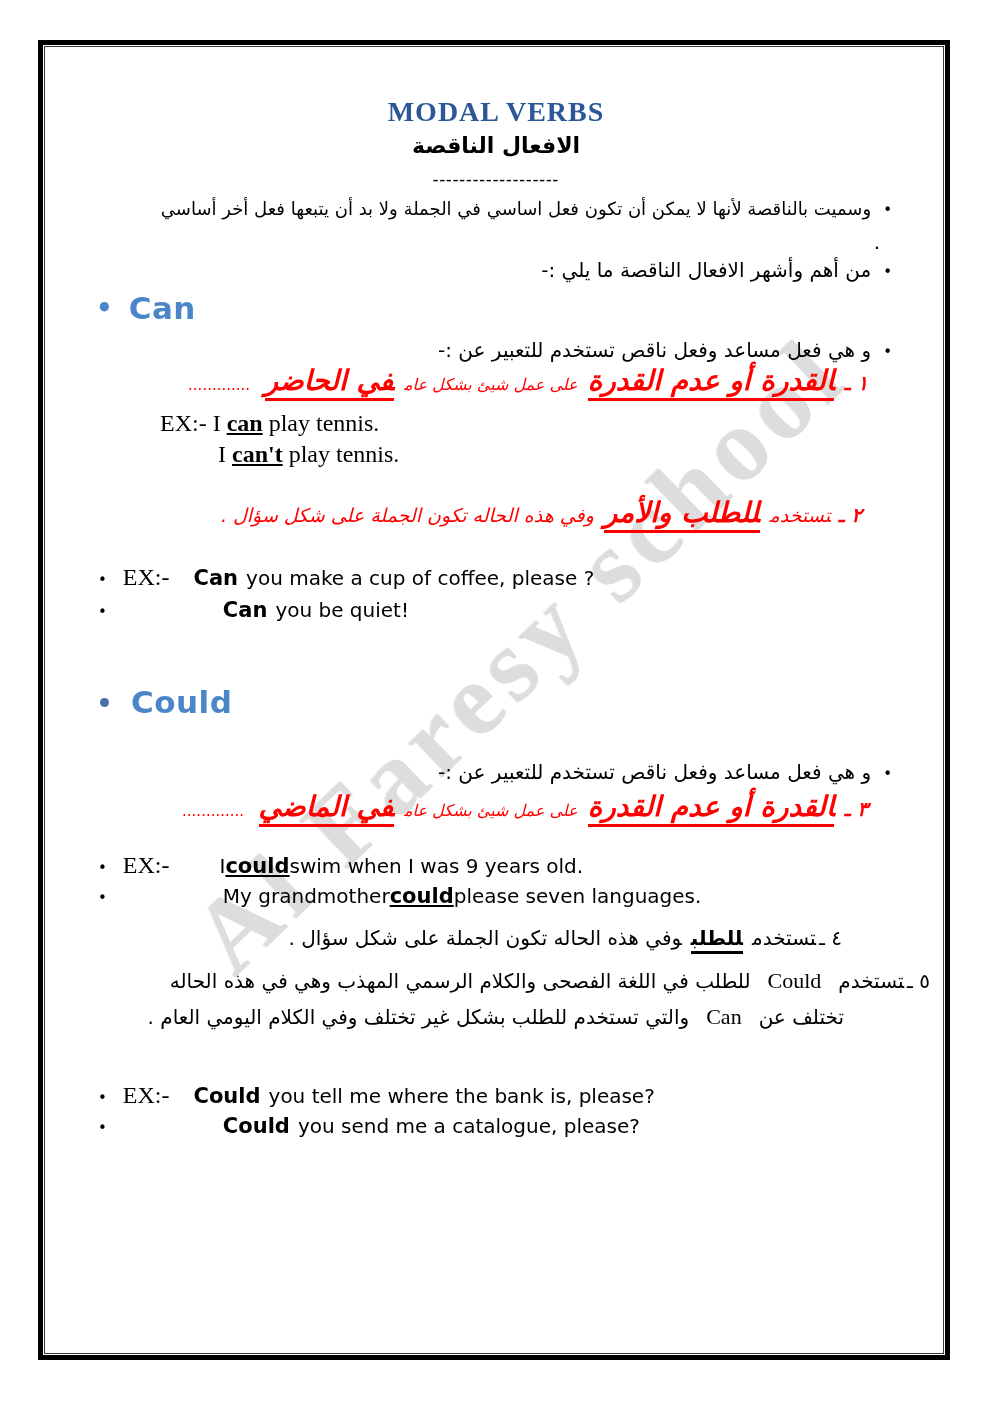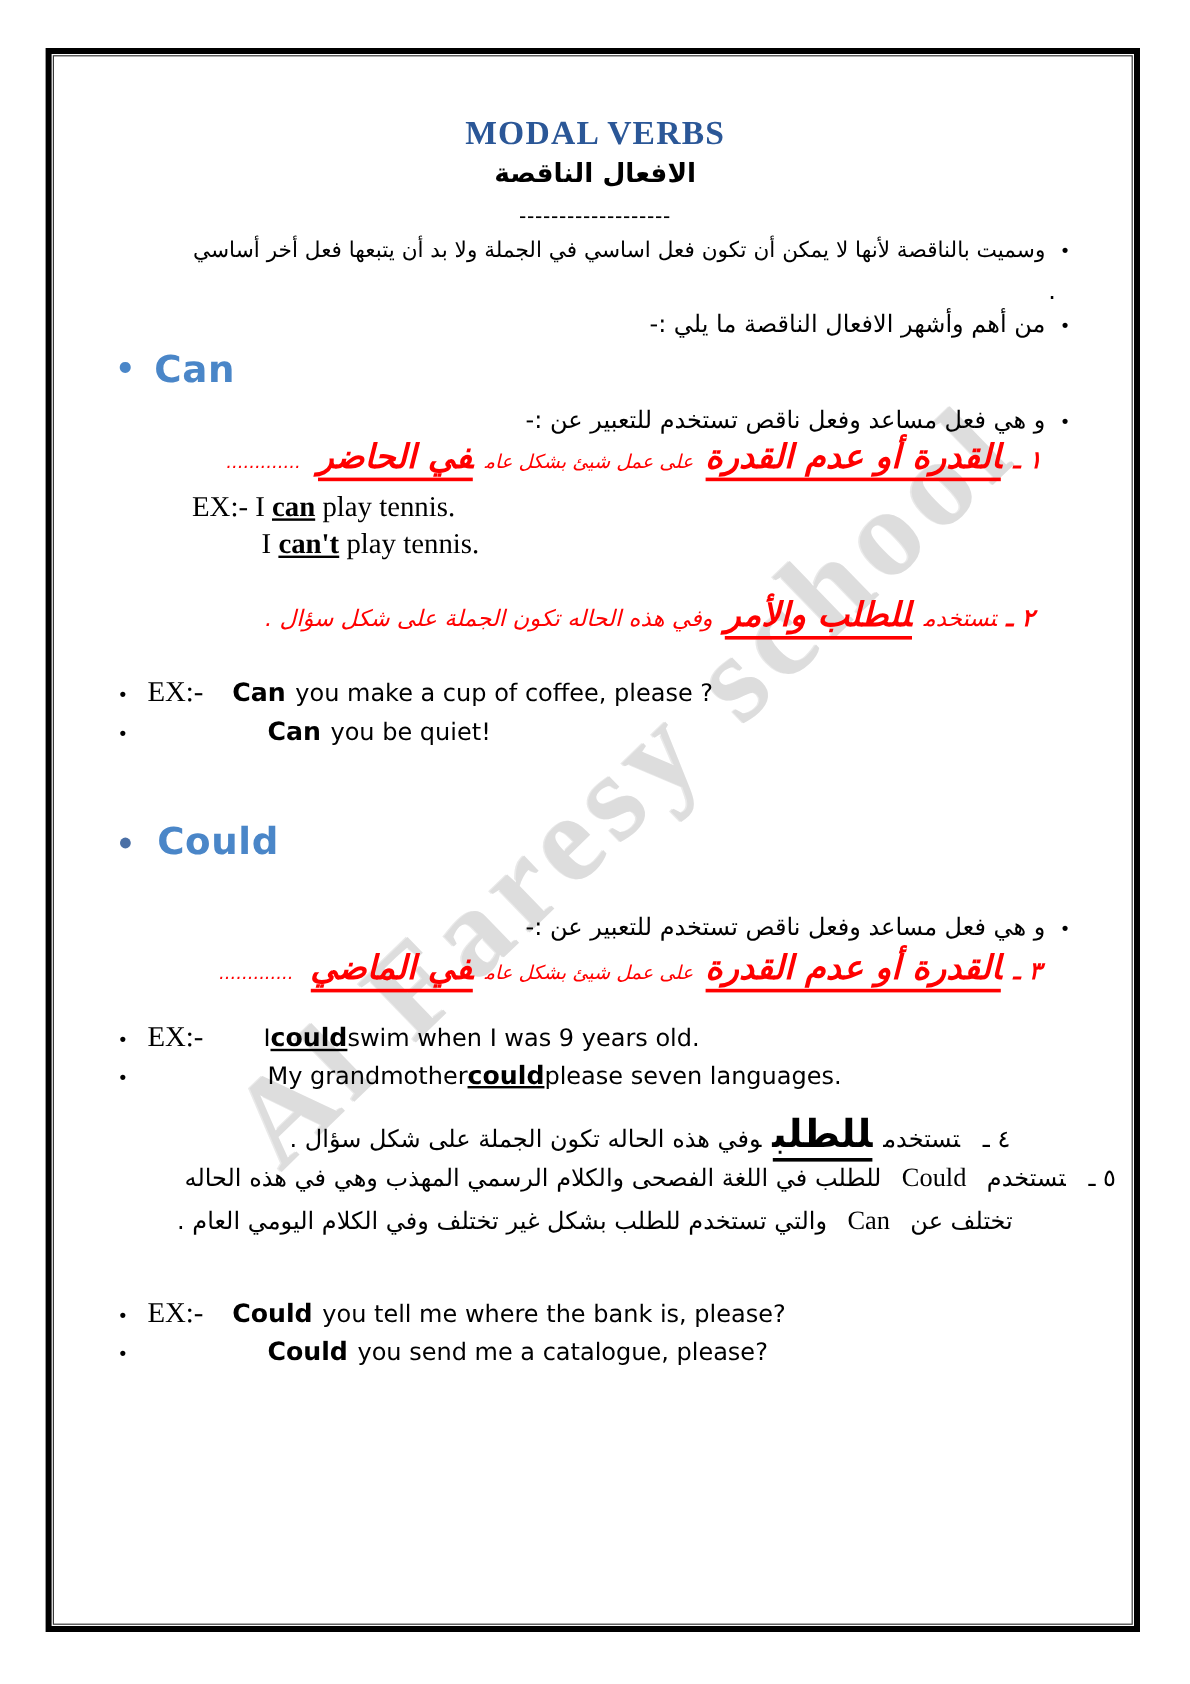--- a/index.html
+++ b/index.html
@@ -39,22 +39,22 @@
   
   .red{color:#ff0000;font-style:italic;}
   .red .num{font-size:20px;font-weight:bold;margin-left:4px;}
   .red .big{font-size:28px;font-weight:bold;border-bottom:3px solid #ff0000;
             padding-bottom:1px;margin:0 6px;}
   .red .mid{font-size:16px;margin:0 4px;}
   .red .dots{font-size:15px;letter-spacing:1px;margin:0 8px;}
   .red .pre{font-size:19px;margin:0 4px;}
   .red .post{font-size:19px;margin:0 4px;}
   
-  .blk .num{font-size:20px;margin-left:16px;}
-  .blk .big{font-size:32px;font-weight:bold;border-bottom:3px solid #000;
+  .blk .num{font-size:20px;margin-left:0;}
+  .blk .big{font-size:20px;font-weight:bold;border-bottom:3px solid #000;
             padding-bottom:1px;margin:0 6px;}
   .blk .pre,.blk .post{font-size:20px;margin:0 3px;}
   .blk .latin{font-family:"Liberation Serif",serif;font-size:22px;margin:0 14px;direction:ltr;unicode-bidi:embed;}
   
   .serif-line{font-family:"Liberation Serif",serif;font-size:24px;white-space:nowrap;}
   .serif-line .kw{font-weight:bold;text-decoration:underline;}
   
   .ex-line{display:flex;align-items:baseline;white-space:nowrap;}
   .ex-line .dot{font-size:15px;margin-right:16px;}
   .ex-line .exlab{font-family:"Liberation Serif",serif;font-size:24px;margin-right:24px;}

